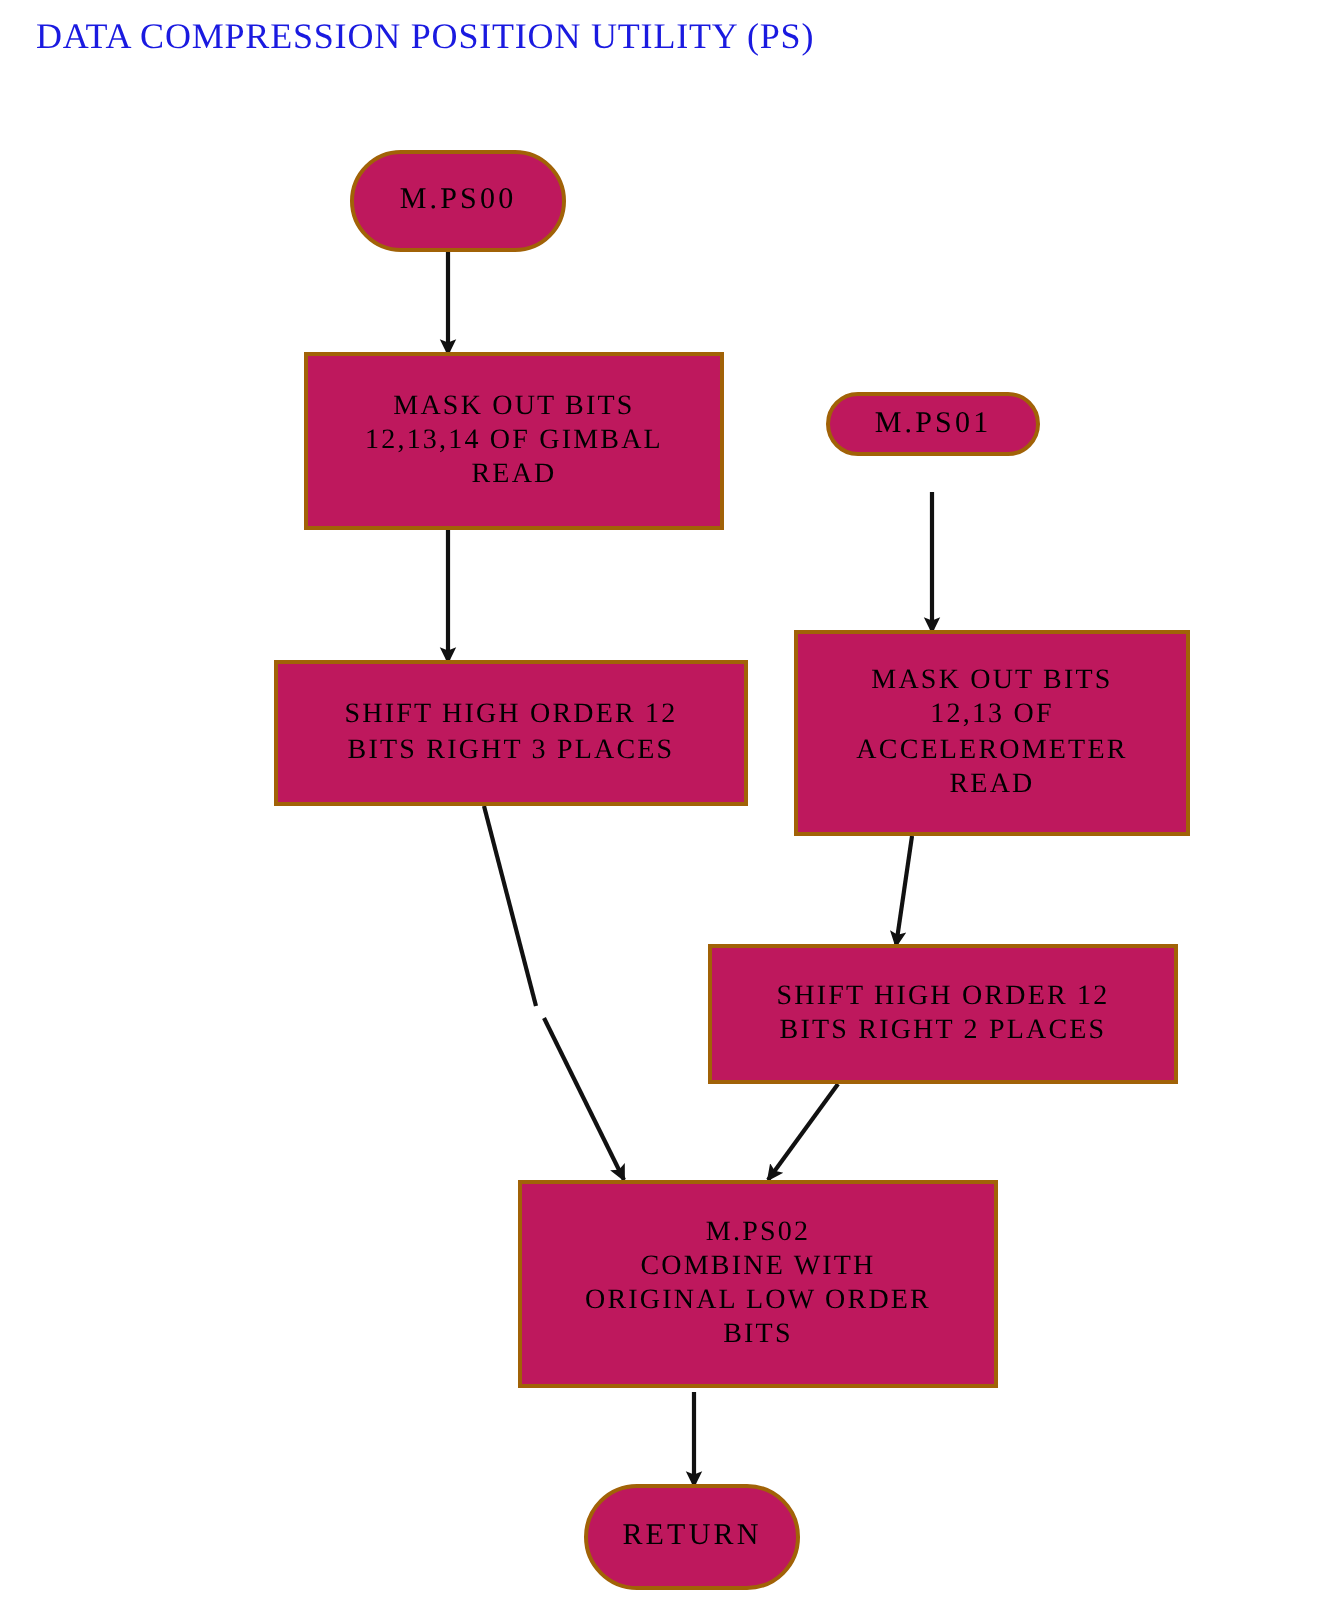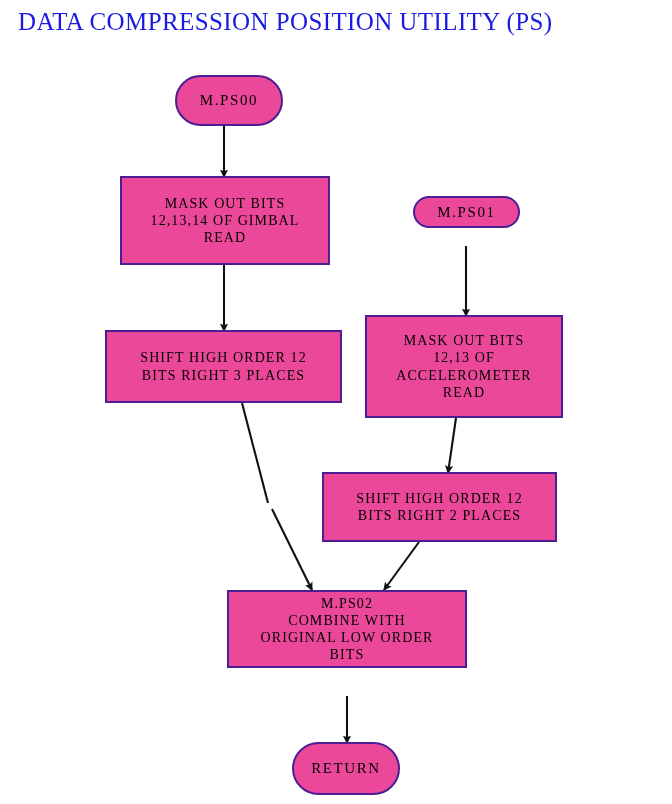--- a/index.html
+++ b/index.html
@@ -12,68 +12,69 @@
     width: 672px;
     height: 804px;
     position: relative;
     overflow: hidden;
     font-family: "Liberation Serif", "DejaVu Serif", serif;
   }
   #diagram-title {
     position: absolute;
     left: 18px;
     top: 8px;
-    font-size: 25px;
+    font-size: 18px;
     letter-spacing: 0.4px;
     color: #1a1ae0;
     font-family: "Liberation Serif", "DejaVu Serif", serif;
     white-space: nowrap;
   }
   #flow-canvas {
     position: absolute;
     left: 0;
     top: 0;
     width: 672px;
     height: 804px;
   }
   .node {
     position: absolute;
     box-sizing: border-box;
     display: flex;
     align-items: center;
     justify-content: center;
     text-align: center;
-    background: #ec4899;
+    background: #be185d;
     color: #000000;
-    border: 2px solid #4c1d95;
+    border: 2px solid #a16207;
     font-family: "Liberation Serif", "DejaVu Serif", serif;
     line-height: 1.22;
     letter-spacing: 1.1px;
   }
   .node-process {
     border-radius: 0;
+    margin-left: 32px;
   }
   .node-terminal {
     border-radius: 999px;
     letter-spacing: 1.6px;
   }
   .node-label {
     display: block;
     white-space: pre-line;
     padding: 0 6px;
   }
 
   
   #node-start      { left:175px; top:75px;  width:108px; height:51px;  font-size:15px; }
   #node-mask-gimbal{ left:120px; top:176px; width:210px; height:89px;  font-size:14px; }
   #node-shift3     { left:105px; top:330px; width:237px; height:73px;  font-size:14px; }
   #node-start-2    { left:413px; top:196px; width:107px; height:32px;  font-size:15px; }
   #node-mask-accel { left:365px; top:315px; width:198px; height:103px; font-size:14px; }
   #node-shift2     { left:322px; top:472px; width:235px; height:70px;  font-size:14px; }
-  #node-combine    { left:227px; top:590px; width:240px; height:78px; font-size:14px; }
+  #node-combine    { left:227px; top:590px; width:240px; height:104px; font-size:14px; }
   #node-return     { left:292px; top:742px; width:108px; height:53px;  font-size:15px;align-items:center; }
 </style>
 </head>
 <body>
 
 <div id="diagram-title">DATA COMPRESSION POSITION UTILITY (PS)</div>
 
 <svg id="flow-canvas" viewBox="0 0 672 804" xmlns="http://www.w3.org/2000/svg">
   <defs>
     <marker id="arrowhead" markerWidth="9" markerHeight="9" refX="7.4" refY="4.5" orient="auto" markerUnits="userSpaceOnUse">

